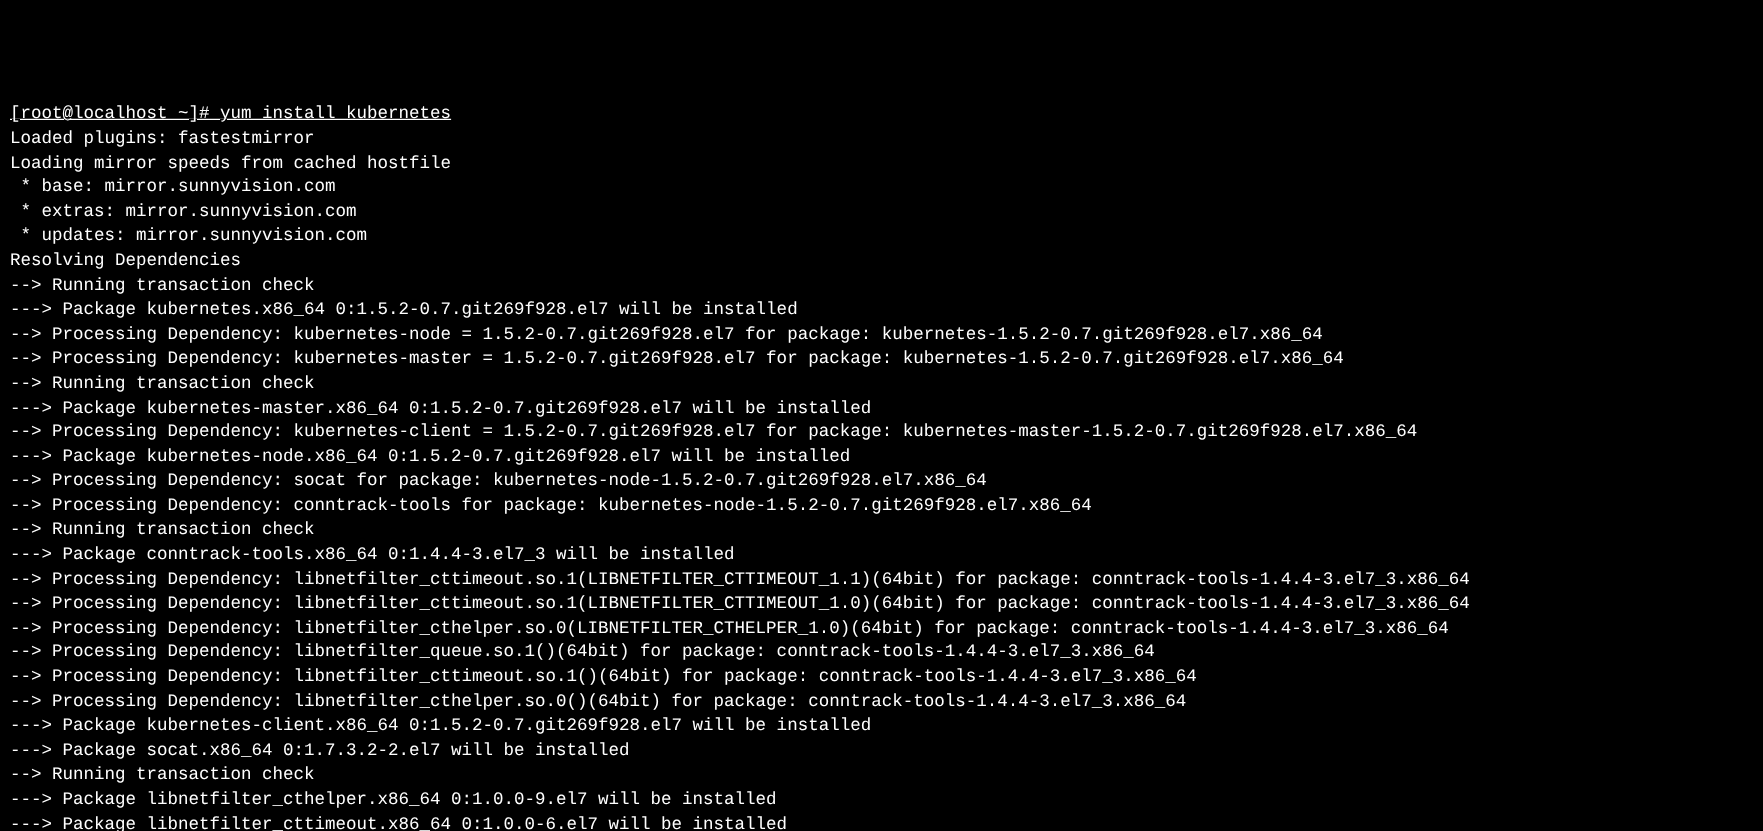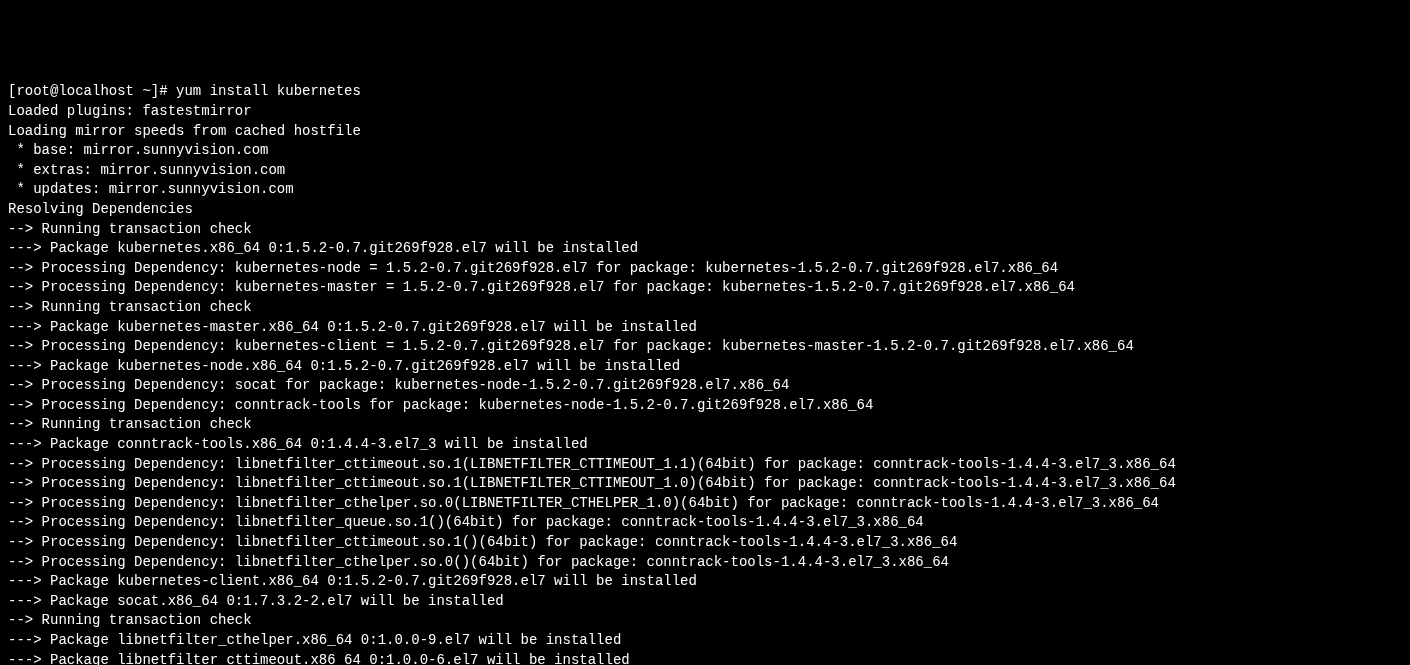--- a/index.html
+++ b/index.html
@@ -17,20 +17,21 @@
       width: 1410px;
       height: 665px;
       overflow: hidden;
       white-space: pre;
     }
     .terminal-line {
       display: block;
     }
     .prompt-part {
       display: inline;
+      text-decoration: underline;
     }
   </style>
 </head>
 <body>
 
 
 
 <div><span class="terminal-line"><span class="prompt-part">[root@localhost ~]# </span><span class="prompt-part">yum install kubernetes</span></span><span id="output-lines"><span class="terminal-line">Loaded plugins: fastestmirror</span><span class="terminal-line">Loading mirror speeds from cached hostfile</span><span class="terminal-line"> * base: mirror.sunnyvision.com</span><span class="terminal-line"> * extras: mirror.sunnyvision.com</span><span class="terminal-line"> * updates: mirror.sunnyvision.com</span><span class="terminal-line">Resolving Dependencies</span><span class="terminal-line">--&gt; Running transaction check</span><span class="terminal-line">---&gt; Package kubernetes.x86_64 0:1.5.2-0.7.git269f928.el7 will be installed</span><span class="terminal-line">--&gt; Processing Dependency: kubernetes-node = 1.5.2-0.7.git269f928.el7 for package: kubernetes-1.5.2-0.7.git269f928.el7.x86_64</span><span class="terminal-line">--&gt; Processing Dependency: kubernetes-master = 1.5.2-0.7.git269f928.el7 for package: kubernetes-1.5.2-0.7.git269f928.el7.x86_64</span><span class="terminal-line">--&gt; Running transaction check</span><span class="terminal-line">---&gt; Package kubernetes-master.x86_64 0:1.5.2-0.7.git269f928.el7 will be installed</span><span class="terminal-line">--&gt; Processing Dependency: kubernetes-client = 1.5.2-0.7.git269f928.el7 for package: kubernetes-master-1.5.2-0.7.git269f928.el7.x86_64</span><span class="terminal-line">---&gt; Package kubernetes-node.x86_64 0:1.5.2-0.7.git269f928.el7 will be installed</span><span class="terminal-line">--&gt; Processing Dependency: socat for package: kubernetes-node-1.5.2-0.7.git269f928.el7.x86_64</span><span class="terminal-line">--&gt; Processing Dependency: conntrack-tools for package: kubernetes-node-1.5.2-0.7.git269f928.el7.x86_64</span><span class="terminal-line">--&gt; Running transaction check</span><span class="terminal-line">---&gt; Package conntrack-tools.x86_64 0:1.4.4-3.el7_3 will be installed</span><span class="terminal-line">--&gt; Processing Dependency: libnetfilter_cttimeout.so.1(LIBNETFILTER_CTTIMEOUT_1.1)(64bit) for package: conntrack-tools-1.4.4-3.el7_3.x86_64</span><span class="terminal-line">--&gt; Processing Dependency: libnetfilter_cttimeout.so.1(LIBNETFILTER_CTTIMEOUT_1.0)(64bit) for package: conntrack-tools-1.4.4-3.el7_3.x86_64</span><span class="terminal-line">--&gt; Processing Dependency: libnetfilter_cthelper.so.0(LIBNETFILTER_CTHELPER_1.0)(64bit) for package: conntrack-tools-1.4.4-3.el7_3.x86_64</span><span class="terminal-line">--&gt; Processing Dependency: libnetfilter_queue.so.1()(64bit) for package: conntrack-tools-1.4.4-3.el7_3.x86_64</span><span class="terminal-line">--&gt; Processing Dependency: libnetfilter_cttimeout.so.1()(64bit) for package: conntrack-tools-1.4.4-3.el7_3.x86_64</span><span class="terminal-line">--&gt; Processing Dependency: libnetfilter_cthelper.so.0()(64bit) for package: conntrack-tools-1.4.4-3.el7_3.x86_64</span><span class="terminal-line">---&gt; Package kubernetes-client.x86_64 0:1.5.2-0.7.git269f928.el7 will be installed</span><span class="terminal-line">---&gt; Package socat.x86_64 0:1.7.3.2-2.el7 will be installed</span><span class="terminal-line">--&gt; Running transaction check</span><span class="terminal-line">---&gt; Package libnetfilter_cthelper.x86_64 0:1.0.0-9.el7 will be installed</span><span class="terminal-line">---&gt; Package libnetfilter_cttimeout.x86_64 0:1.0.0-6.el7 will be installed</span><span class="terminal-line"></span></span></div>
 
 

